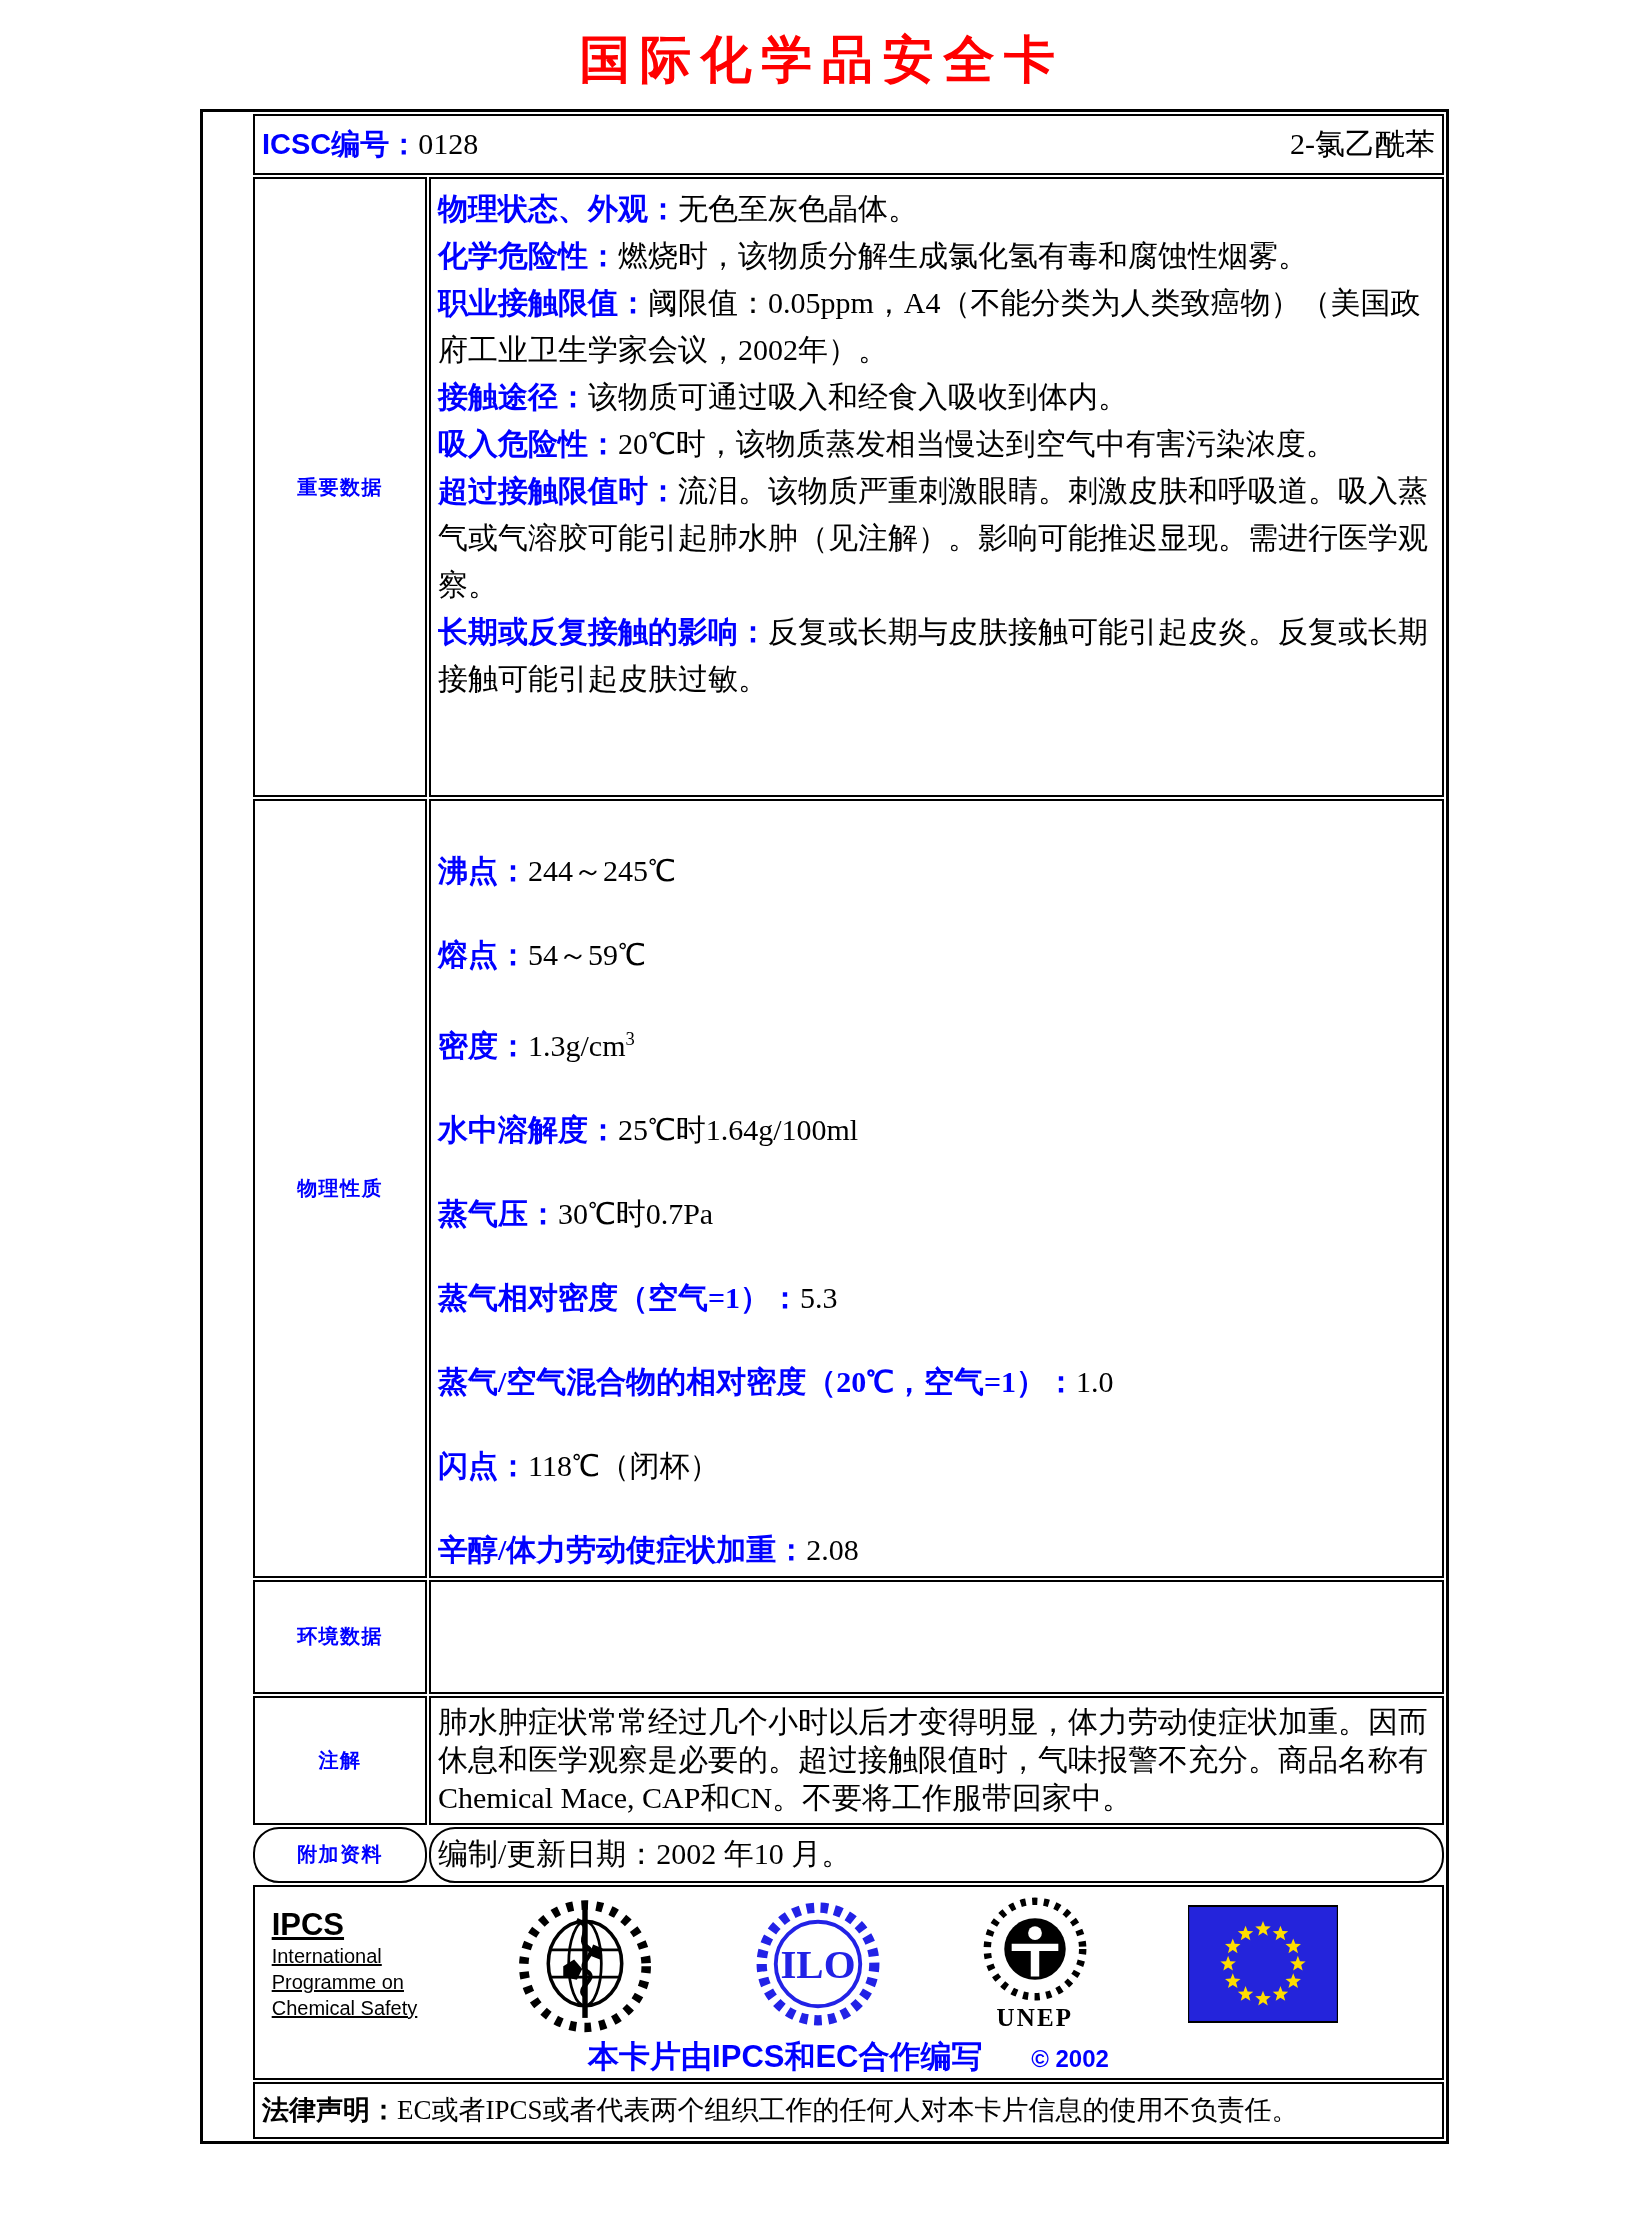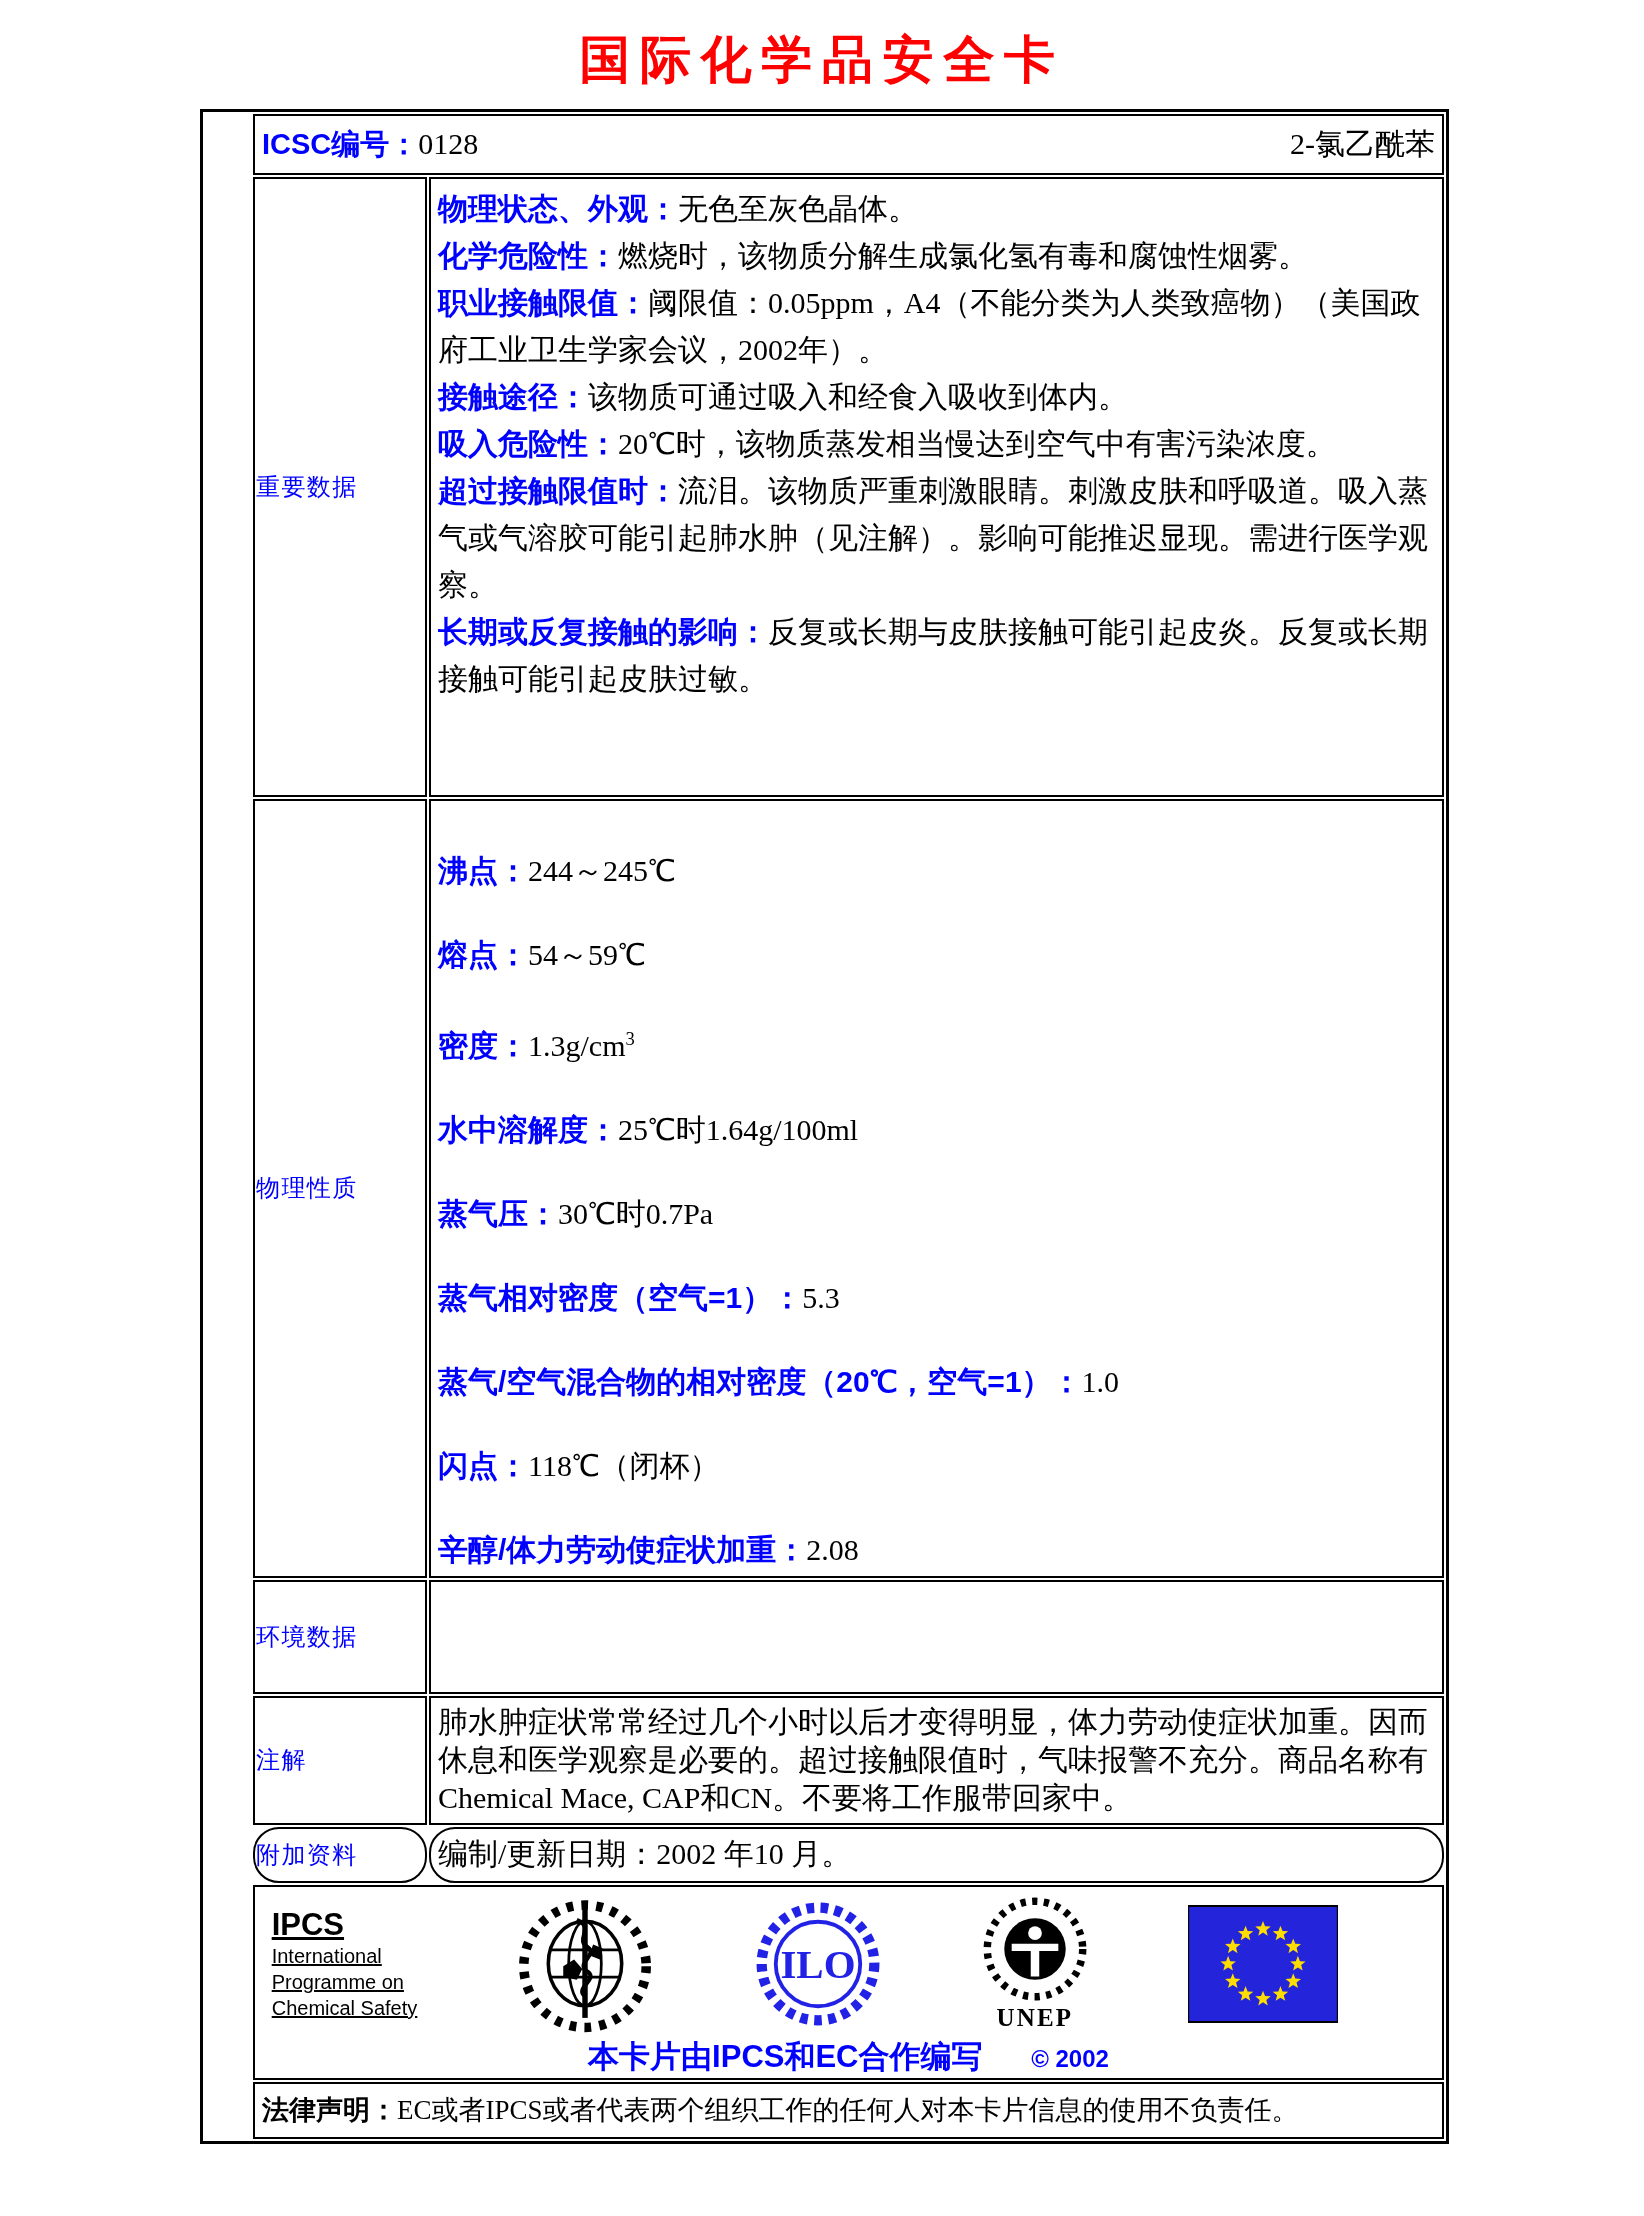--- a/index.html
+++ b/index.html
@@ -30,44 +30,44 @@
     border:3.5px solid #000;
     border-collapse:separate;
     border-spacing:2.8px;
     table-layout:fixed;
     background:#fff;
     padding-left:48px;
   }
   col.label-col{width:174px;}
   td{border:2.1px solid #000;background:#fff;}
   td.label-cell{
-    vertical-align:middle;
+    text-align:center;vertical-align:middle;
     color:var(--label_blue);
-    font-weight:normal;
-    font-size:24px;letter-spacing:1.4px;
+    font-weight:bold;
+    font-size:20px;letter-spacing:1.4px;
     font-family:"Liberation Sans",sans-serif;
   }
   td.content-cell{
     vertical-align:top;
     font-size:30px;
     padding:5.6px 8.3px 5.6px 7px;
   }
   .cell-header{height:61px;vertical-align:middle;font-size:30px;padding:0 7px;}
   .hdr-wrap{display:flex;justify-content:space-between;align-items:center;}
   .hdr-label{color:var(--label_blue);font-weight:bold;font-family:"Liberation Sans",sans-serif;font-size:29px;}
   .cell-important{height:620px;}
   .cell-physical{height:526px;}
   .cell-env{height:114px;}
   .cell-notes{height:114px;line-height:38px;}
   .cell-addl{height:40px;vertical-align:middle;border-radius:26px;}
   .cell-footer{height:188px;vertical-align:top;padding:2.8px 0 0 0;}
   .cell-legal{height:57px;vertical-align:middle;font-size:27px;padding:0 7px;}
   .inline-label{
     color:var(--label_blue);font-weight:bold;
-    font-family:Liberation Sans, sans-serif;
+    font-family:Liberation Serif, serif;
     text-align:center;
   }
   .important-lines .p-line{line-height:47px;}
   .physical-lines .p-line{line-height:40px;margin-top:44px;}
   sup{font-size:0.62em;}
   .legal-label{font-weight:bold;font-family:"Liberation Sans",sans-serif;}
   .logos-row{
     display:flex;align-items:center;justify-content:space-between;
     height:142px;padding:5.6px 104px 0 16.7px;
   }

